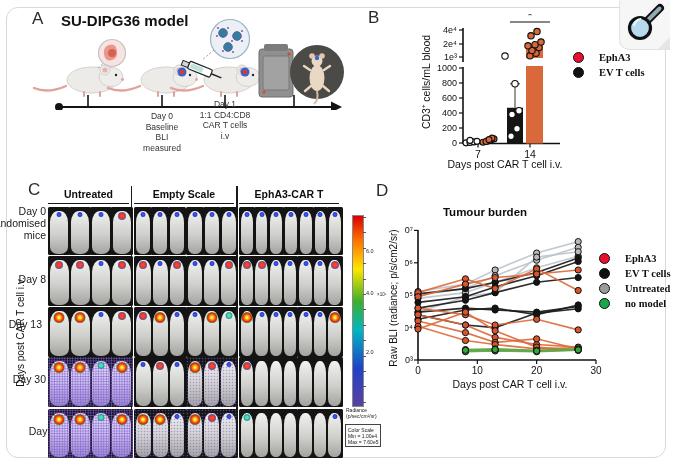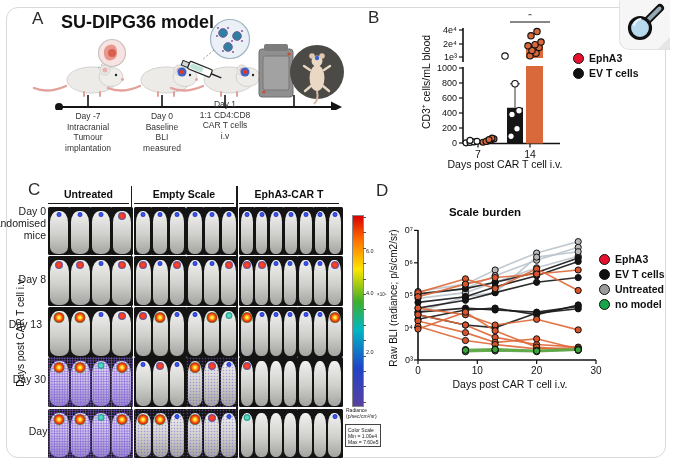--- a/index.html
+++ b/index.html
@@ -3,21 +3,21 @@
 <meta charset="utf-8">
 <style>
   html,body{margin:0;padding:0;background:#fff;}
   #stage{position:relative;width:674px;height:467px;background:#fff;font-family:"Liberation Sans",sans-serif;color:#111;overflow:hidden;}
   #card{position:absolute;left:6px;top:7px;width:658px;height:449px;background:#fff;border:1.5px solid #d9d9d9;border-radius:12px;}
   .abs{position:absolute;}
   .panel-letter{font-size:17px;color:#2b2b2b;}
   .ptitle{font-weight:bold;font-size:11.5px;text-align:center;color:#0d0d0d;}
   .tl-label{font-size:8.5px;line-height:10.5px;text-align:center;color:#333;white-space:pre-line;}
   .vtext{transform:rotate(-90deg);transform-origin:0 0;text-align:center;font-size:10.5px;color:#111;}
-  .legend-row{position:absolute;display:flex;align-items:flex-end;gap:5px;}
+  .legend-row{position:absolute;display:flex;align-items:flex-end;gap:15px;font-family:Liberation Serif, serif;}
   .legend-dot{width:9px;height:9px;border-radius:50%;border:1.5px solid #111;flex:0 0 auto;}
   .legend-txt{font-size:10.5px;font-weight:600;color:#111;white-space:nowrap;}
   .colhead{font-size:10.5px;font-weight:600;text-align:center;color:#0d0d0d;}
   .head-underline{position:absolute;height:1.4px;background:#1a1a1a;}
   .vdivider{position:absolute;width:1.5px;background:#1a1a1a;}
   .rowlab{font-size:10.5px;text-align:right;color:#1a1a1a;line-height:12px;white-space:pre-line;}
   .bli-block{position:absolute;background:#141414;border-radius:1.5px;display:flex;align-items:stretch;gap:2px;padding:2px 2px 1px;overflow:hidden;}
   .cmouse{position:relative;flex:1 1 0;margin-top:2px;border-radius:45% 45% 42% 42% / 26% 26% 16% 16%;background:linear-gradient(180deg,#f1f1ef 0%,#cfcfcc 55%,#a3a3a0 100%);min-width:0;}
   .noise2 .cmouse{background:linear-gradient(180deg,#efe9fa 0%,#c9bce6 55%,#9d8cc9 100%);}
   .bli-block.noise1::after{content:"";position:absolute;inset:0;background-image:radial-gradient(rgba(128,98,212,.55) .6px,transparent 1.1px);background-size:3px 3px;pointer-events:none;}
@@ -34,21 +34,21 @@
   #magtile::after{content:"";position:absolute;right:0;bottom:0;width:0;height:0;border-left:12px solid transparent;border-bottom:12px solid #e6e6e6;}
   svg text{font-family:"Liberation Sans",sans-serif;}
 </style>
 </head>
 <body>
 
 <div id="stage">
   <div id="card"></div>
 
   <div class="abs panel-letter" style="left:32px;top:9px;">A</div>
-  <div class="abs" style="left:61px;top:12px;font-size:18px;font-weight:600;color:#111;">SU-DIPG36 model</div>
+  <div class="abs" style="left:61px;top:12px;font-size:15px;font-weight:600;color:#111;">SU-DIPG36 model</div>
 
   <svg class="abs" style="left:6px;top:6px;" width="352" height="104" viewBox="0 0 352 104">
     <defs>
       <g id="mouseA">
         <path d="M -26 8 Q -44 16 -58 10" fill="none" stroke="#e2a29b" stroke-width="2.4" stroke-linecap="round"></path>
         <ellipse cx="0" cy="2" rx="25" ry="13" fill="#ecebe8" stroke="#d4d2ce" stroke-width="1"></ellipse>
         <ellipse cx="19" cy="-1" rx="12" ry="9.5" fill="#eeedea" stroke="#d4d2ce" stroke-width="1"></ellipse>
         <circle cx="13" cy="-8" r="5" fill="#eceae7" stroke="#d4d2ce" stroke-width="1"></circle>
         <circle cx="13" cy="-8" r="2.6" fill="#e7b5ae"></circle>
         <circle cx="24" cy="-3" r="1.2" fill="#222"></circle>
@@ -126,24 +126,20 @@
       <ellipse cx="311" cy="72" rx="7.5" ry="13" fill="#e9d9c4"></ellipse>
       <circle cx="311" cy="55" r="5.5" fill="#e9d9c4"></circle>
       <circle cx="306" cy="50" r="2.8" fill="#e0c7ae"></circle>
         <circle cx="316" cy="50" r="2.8" fill="#e0c7ae"></circle>
       <path d="M 304 64 l -6 -4 M 318 64 l 6 -4 M 305 80 l -6 5 M 317 80 l 6 5" stroke="#e9d9c4" stroke-width="2.4" stroke-linecap="round"></path>
       <path d="M 311 85 q 2 9 -3 13" fill="none" stroke="#d8b9a4" stroke-width="2"></path>
       <circle cx="311" cy="52" r="2.2" fill="#3a63cc"></circle>
     </g>
   </svg>
 
-  <div class="abs tl-label" style="left:43px;top:111px;width:90px;">Day -7
-Intracranial
-Tumour
-implantation</div>
   <div class="abs tl-label" style="left:117px;top:111px;width:90px;">Day 0
 Baseline
 BLI
 measured</div>
   <div class="abs tl-label" style="left:180px;top:99px;width:90px;">Day 1
 1:1 CD4:CD8
 CAR T cells
 i.v</div>
 
   <div class="abs panel-letter" style="left:368px;top:8px;">B</div>
@@ -578,21 +574,21 @@
   <div class="abs scale-lab" style="left:366px;top:290px;">4.0</div>
   <div class="abs scale-lab" style="left:377px;top:292px;font-size:4.5px;">×10⁵</div>
   <div class="abs scale-lab" style="left:366px;top:349px;">2.0</div>
   <div class="abs tiny" style="left:346px;top:407px;">Radiance
 (p/sec/cm²/sr)</div>
   <div class="abs tiny" id="scale-box" style="left:345px;top:424px;">Color Scale
 Min = 1.00e4
 Max = 7.60e5</div>
 
   <div class="abs panel-letter" style="left:376px;top:181px;">D</div>
-  <div class="abs ptitle" style="left:415px;top:206px;width:140px;">Scale burden</div>
+  <div class="abs ptitle" style="left:415px;top:206px;width:140px;">Tumour burden</div>
   <div class="abs vtext" style="left:388px;top:372px;width:148px;font-size:10px;">Raw BLI (radiance; p/s/cm2/sr)</div>
   <svg id="svgD" class="abs" style="left:405px;top:218px;" width="210" height="160">
       <line x1="13" y1="12" x2="13" y2="142" stroke="#111" stroke-width="1.6"></line>
       <line x1="13" y1="142" x2="191" y2="142" stroke="#111" stroke-width="1.6"></line>
       <line x1="13" y1="142" x2="13" y2="146" stroke="#111" stroke-width="1.2"></line>
       <text x="13" y="156" text-anchor="middle" font-size="10" fill="#111">0</text>
       <line x1="72.33" y1="142" x2="72.33" y2="146" stroke="#111" stroke-width="1.2"></line>
       <text x="72.33" y="156" text-anchor="middle" font-size="10" fill="#111">10</text>
       <line x1="131.66" y1="142" x2="131.66" y2="146" stroke="#111" stroke-width="1.2"></line>
       <text x="131.66" y="156" text-anchor="middle" font-size="10" fill="#111">20</text>

